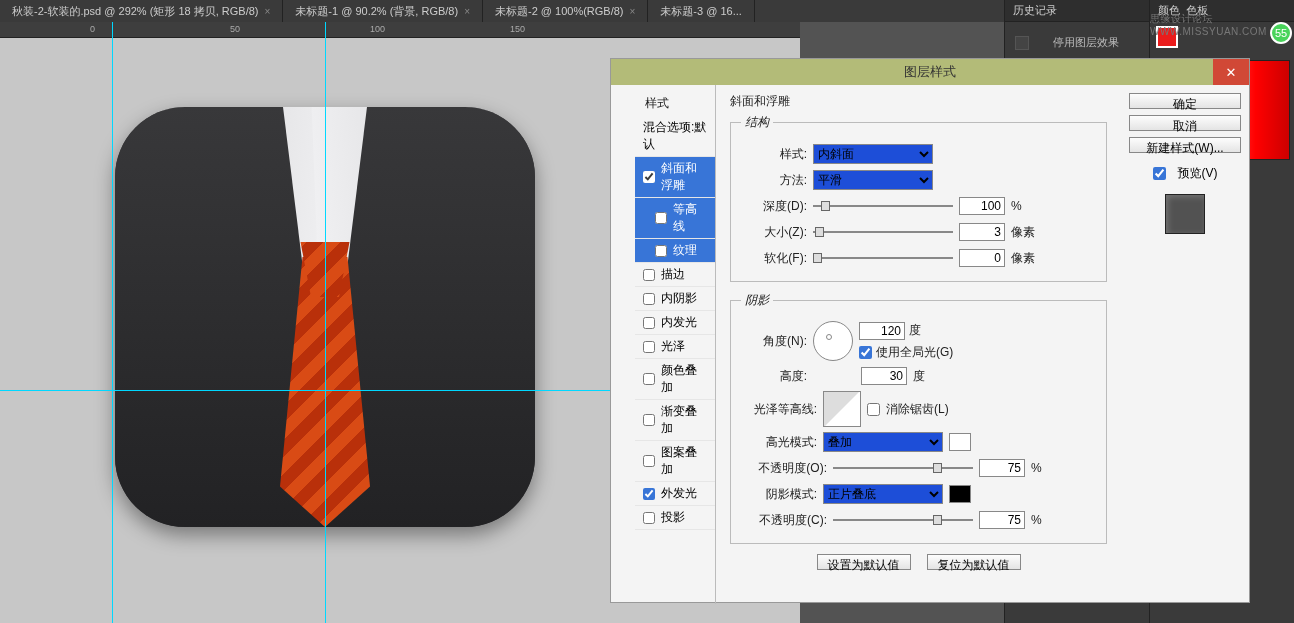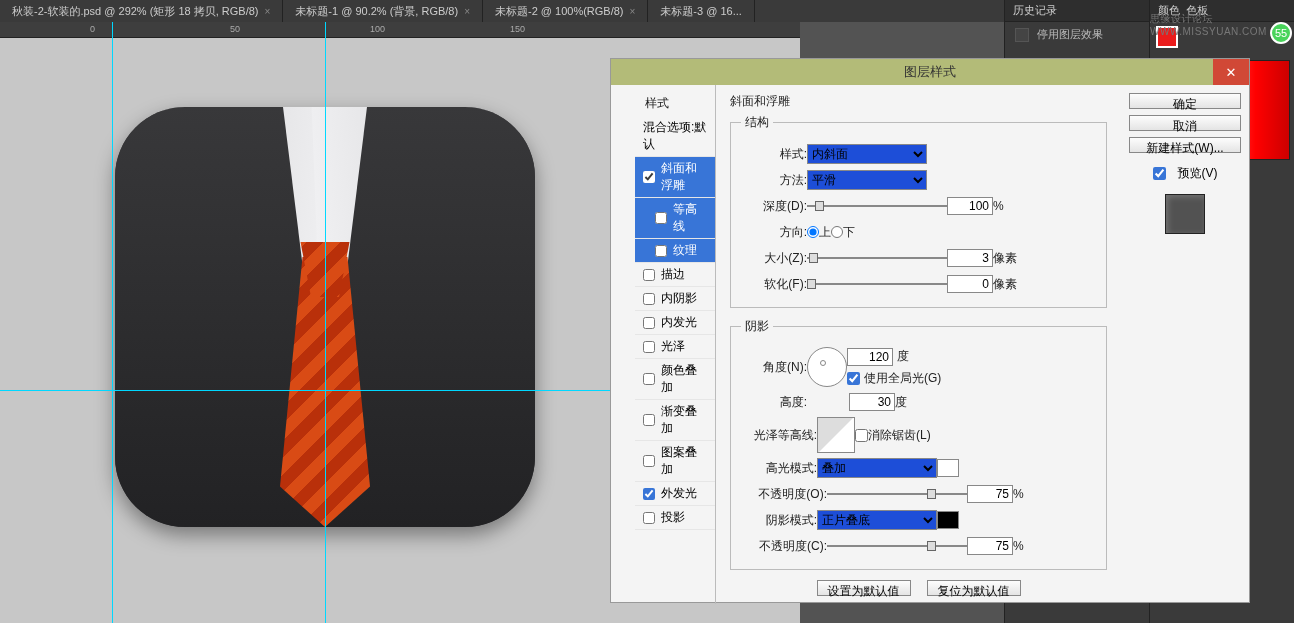--- a/index.html
+++ b/index.html
@@ -26,21 +26,21 @@
 .jacket-l, .jacket-r { position: absolute; top: 0; width: 260px; height: 420px; background: linear-gradient(180deg,#38383a,#222224); }
 .jacket-l { left: -40px; clip-path: polygon(0 0, 80% 0, 100% 100%, 0 100%); }
 .jacket-r { right: -40px; clip-path: polygon(20% 0, 100% 0, 100% 100%, 0 100%); }
 .tie { position: absolute; left: 50%; top: 150px; width: 90px; height: 270px; transform: translateX(-50%); background: repeating-linear-gradient(135deg,#d94b15 0 12px,#b9300a 12px 24px); clip-path: polygon(25% 0,75% 0,100% 85%,50% 100%,0 85%); }
 .tie-knot { position: absolute; left: 50%; top: 135px; width: 70px; height: 55px; transform: translateX(-50%); background: repeating-linear-gradient(135deg,#d94b15 0 12px,#b9300a 12px 24px); clip-path: polygon(15% 0,85% 0,70% 100%,30% 100%); }
 
 
 .right-panels { position: absolute; right: 0; top: 0; width: 290px; height: 623px; background: #3a3a3a; display: flex; }
 .panel-col { flex: 1; border-left: 1px solid #222; }
 .panel-head { background: #2e2e2e; color: #ccc; font-size: 11px; padding: 3px 8px; border-bottom: 1px solid #222; }
-.panel-entry { padding: 5px 10px; color: #bbb; font-size: 11px; display: flex; align-items: center; gap: 8px; }
+.panel-entry { padding: 5px 10px; color: #bbb; font-size: 11px; display: flex; align-items: center; gap: 24px; margin-top: 8px; }
 .entry-icon { width: 14px; height: 14px; border: 1px solid #555; background: #444; }
 .color-swatch-big { width: 22px; height: 22px; background: #ea1c1c; border: 2px solid #fff; margin: 4px 6px; display: inline-block; }
 .gradient-bar { height: 100px; margin: 4px; background: linear-gradient(90deg,#fcc,#f88,#f44,#f00,#c00); border: 1px solid #222; position: relative; }
 .badge55 { position: absolute; right: 2px; top: 22px; width: 22px; height: 22px; border-radius: 50%; background: #49d45b; color: #fff; font-size: 11px; display: flex; align-items: center; justify-content: center; border: 2px solid #fff; }
 .watermark { position: absolute; right: 6px; top: 12px; color: #777; font-size: 10px; letter-spacing: .5px; }
 
 
 .dialog { position: absolute; left: 610px; top: 58px; width: 640px; height: 545px; background: #f4f4f4; border: 1px solid #999; }
 .dlg-title { height: 26px; background: #b3bb78; display: flex; align-items: center; justify-content: center; position: relative; color: #333; font-size: 13px; }
 .dlg-close { position: absolute; right: 0; top: 0; width: 36px; height: 26px; background: #d14836; color: #fff; display: flex; align-items: center; justify-content: center; font-size: 13px; }
@@ -50,22 +50,22 @@
 .styles-col { width: 105px; border-right: 1px solid #bbb; padding-top: 6px; padding-left: 24px; }
 .styles-head { font-size: 12px; color: #222; padding: 4px 10px; }
 .style-row { display: flex; align-items: center; gap: 6px; padding: 3px 8px; font-size: 12px; cursor: default; border-bottom: 1px solid #e6e6e6; }
 .style-row.sel { background: #3875d7; color: #fff; }
 .style-row input[type=checkbox] { width: 12px; height: 12px; accent-color: #3875d7; }
 .style-row.sel input[type=checkbox] { accent-color: #fff; }
 
 
 .settings-col { flex: 1; padding: 8px 14px 8px 14px; font-size: 12px; color: #222; }
 fieldset { border: 1px solid #bbb; padding: 8px 10px; margin-bottom: 10px; }
-legend { padding: 0 4px; font-size: 12px; }
-.row { display: flex; align-items: center; gap: 0; margin: 4px 0; min-height: 22px; }
+legend { padding: 0 4px; font-size: 12px; font-style: italic; }
+.row { display: flex; align-items: center; gap: 6px; margin: 4px 0; min-height: 22px; }
 .row .lbl { width: 66px; text-align: right; }
 .row select { font-size: 12px; width: 120px; height: 20px; background: #1d4ed8; border: 1px solid #888; }
 .num-in { width: 46px; height: 18px; font-size: 12px; border: 1px solid #888; padding: 0 3px; text-align: right; }
 .slider { height: 2px; background: #888; position: relative; flex: 1; max-width: 140px; }
 .slider .thumb { position: absolute; top: -4px; width: 9px; height: 10px; background: #ddd; border: 1px solid #666; }
 .radio { width: 12px; height: 12px; }
 .angle-dial { width: 40px; height: 40px; border: 1px solid #888; border-radius: 50%; position: relative; background: #fff; }
 .angle-dial::before { content: ""; position: absolute; left: 12px; top: 12px; width: 4px; height: 4px; border: 1px solid #888; border-radius: 50%; }
 .contour-box { width: 38px; height: 36px; border: 1px solid #888; background: linear-gradient(135deg,#ddd 49%,#fff 51%); }
 .swatch-box { width: 22px; height: 18px; border: 1px solid #888; background: #fff; }
@@ -225,27 +225,20 @@
           </div>
         <div class="row">
             <span class="lbl">深度(D):</span>
           <div class="slider">
               <div class="thumb" style="left:8px"></div>
             </div>
           <input class="num-in" value="100" style="">
           <span>%</span>
           </div>
         <div class="row">
-            <span class="lbl">方向:</span>
-          <input type="radio" class="radio" checked="" style="">
-            <span>上</span>
-          <input type="radio" class="radio" style="">
-            <span>下</span>
-          </div>
-        <div class="row">
             <span class="lbl">大小(Z):</span>
           <div class="slider">
               <div class="thumb" style="left:2px"></div>
             </div>
           <input class="num-in" value="3" style="">
           <span>像素</span>
           </div>
         <div class="row">
             <span class="lbl">软化(F):</span>
           <div class="slider">

